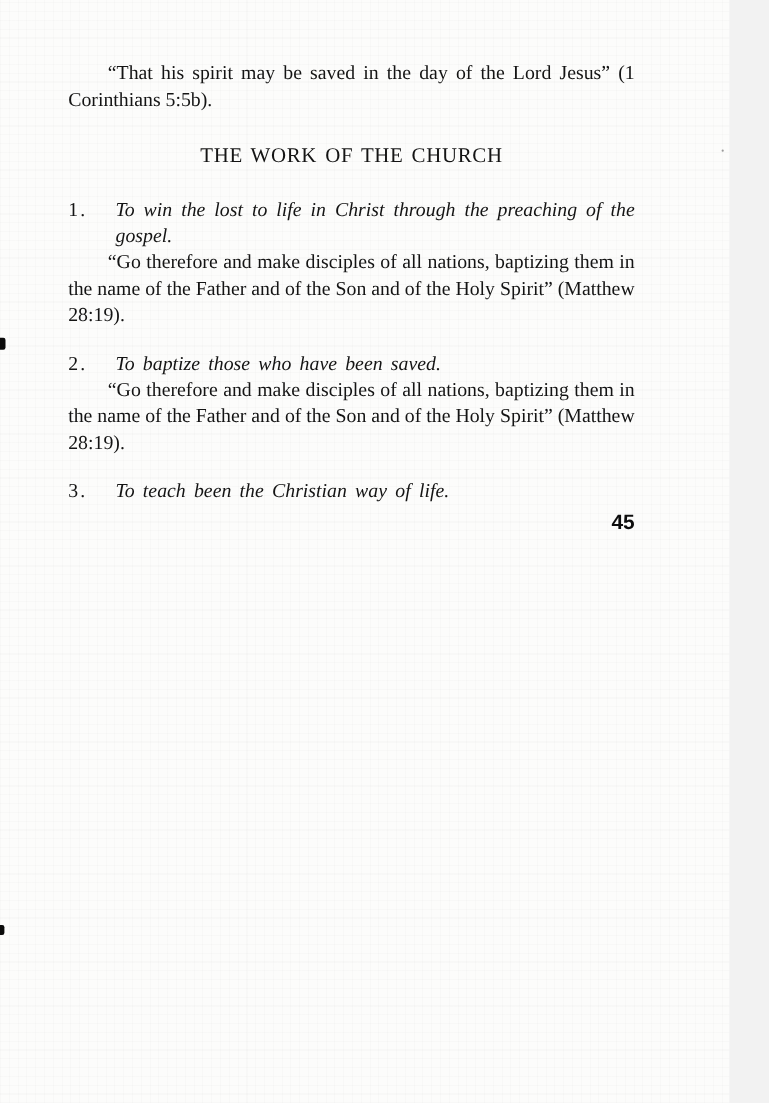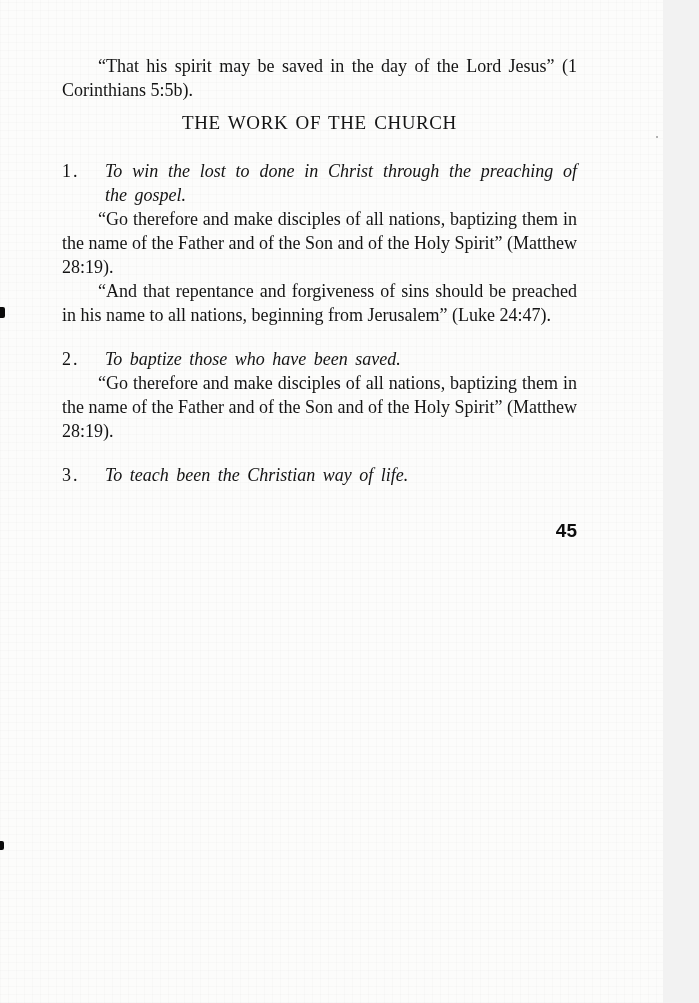--- a/index.html
+++ b/index.html
@@ -21,21 +21,21 @@
     font-size: 18px;
     line-height: 24px;
     overflow: hidden;
   }
   .para {
     margin: 0;
     text-align: justify;
   }
   .para.indent { text-indent: 36px; }
   .heading {
-    margin: 9px 0 24px 0;
+    margin: 28px 0 24px 0;
     font-size: 19px;
     font-weight: normal;
     letter-spacing: 0.6px;
     text-align: center;
     line-height: 24px;
     word-spacing: 2px;
   }
   .item { margin-top: 0; }
   .item + .item { margin-top: 20px; }
   .item-head { display: flex; align-items: flex-start; }
@@ -44,21 +44,21 @@
     font-style: normal;
     letter-spacing: 2px;
   }
   .item-lead {
     flex: 1 1 auto;
     font-style: italic;
     text-align: justify;
     word-spacing: 3px;
   }
   .folio {
-    margin-top: 32px;
+    margin-top: 6px;
     text-align: right;
     font-family: "Liberation Sans", "DejaVu Sans", sans-serif;
     font-weight: bold;
     font-size: 19px;
     color: #0d0d0d;
   }
   .artifact {
     position: absolute;
     left: 0;
     background: #0b0b0b;
@@ -85,24 +85,23 @@
   <span class="speck speck-1"></span>
   <span class="speck speck-2"></span>
 
   <p class="para indent">“That his spirit may be saved in the day of the Lord Jesus” (1 Corinthians 5:5b).</p>
 
   <h1 class="heading">THE WORK OF THE CHURCH</h1>
 
   <div class="item">
     <div class="item-head">
       <span class="item-num">1.</span>
-      <span class="item-lead">To win the lost to done in Christ through the preaching of the gospel.</span>
+      <span class="item-lead">To win the lost to life in Christ through the preaching of the gospel.</span>
     </div>
     <p class="para indent">“Go therefore and make disciples of all nations, baptizing them in the name of the Father and of the Son and of the Holy Spirit” (Matthew 28:19).</p>
-    <p class="para indent">“And that repentance and forgiveness of sins should be preached in his name to all nations, beginning from Jerusalem” (Luke 24:47).</p>
   </div>
 
   <div class="item">
     <div class="item-head">
       <span class="item-num">2.</span>
       <span class="item-lead">To baptize those who have been saved.</span>
     </div>
     <p class="para indent">“Go therefore and make disciples of all nations, baptizing them in the name of the Father and of the Son and of the Holy Spirit” (Matthew 28:19).</p>
   </div>
 

